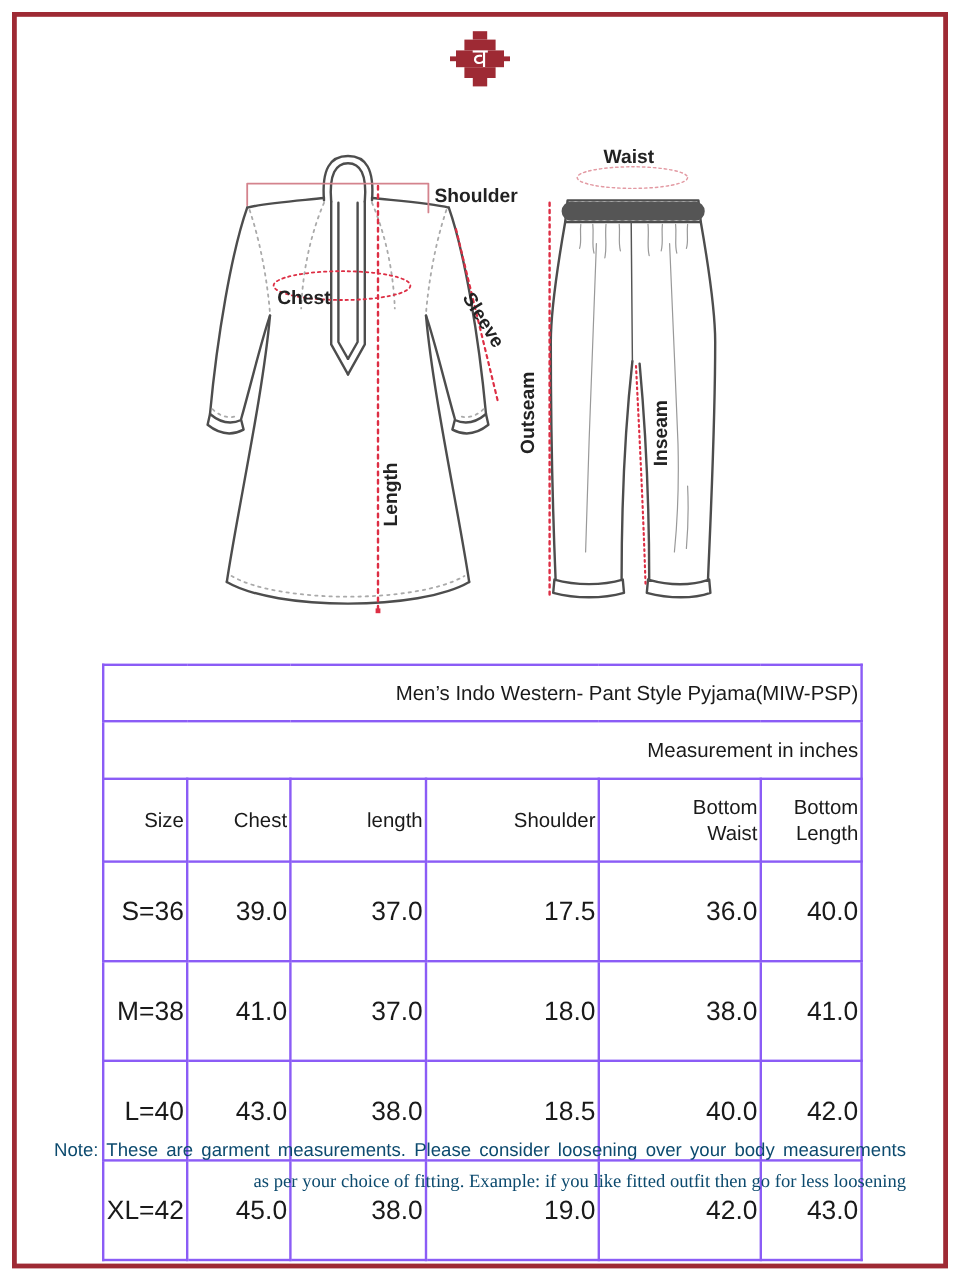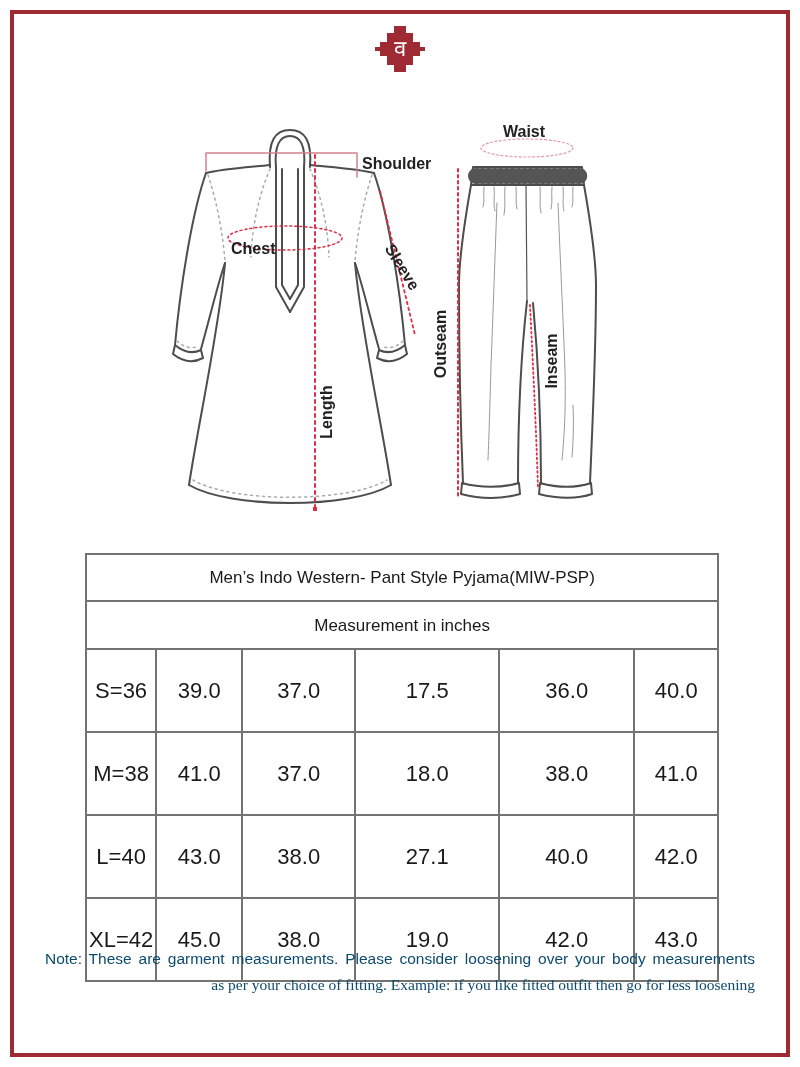--- a/index.html
+++ b/index.html
@@ -19,21 +19,21 @@
   .figure svg{position:absolute;left:0;top:0;}
   .fig-label{position:absolute;font-size:16px;font-weight:600;color:#222;white-space:nowrap;}
   .rot-ccw{transform:rotate(-90deg);}
   .rot-sleeve{transform:rotate(58deg);transform-origin:left top;}
 
   
   .size-table{
     position:absolute;left:85px;top:553px;border-collapse:collapse;table-layout:fixed;
   }
   .size-table td,.size-table th{
-    border:2px solid #737373;text-align:center;vertical-align:middle;
+    border:2px solid #8b5cf6;text-align:right;vertical-align:middle;
     font-weight:400;padding:12px 2px;line-height:1.25;
   }
   .size-table .t-title{height:44px;font-size:17px;}
   .size-table .t-sub{height:48px;font-size:17px;}
   .size-table .t-head{height:46px;font-size:17px;}
   .size-table .t-row td{height:57px;font-size:22px;}
   .wrap-2{display:inline-block;width:64px;}
 
   
   .note{position:absolute;left:45px;top:946px;width:710px;font-size:15.5px;line-height:26px;color:#0c4a6e;}
@@ -153,41 +153,49 @@
       <col style="width:135px">
       <col style="width:84px">
   </colgroup>
   <tbody>
     <tr class="t-title">
       <td colspan="6">Men’s Indo Western- Pant Style Pyjama(MIW-PSP)</td>
     </tr>
     <tr class="t-sub">
       <td colspan="6">Measurement in inches</td>
     </tr>
+    <tr class="t-head">
+      <th>Size</th>
+      <th>Chest</th>
+      <th>length</th>
+      <th>Shoulder</th>
+      <th><span class="wrap-2">Bottom Waist</span></th>
+      <th><span class="wrap-2">Bottom Length</span></th>
+    </tr>
     <tr class="t-row">
       <td>S=36</td>
       <td>39.0</td>
       <td>37.0</td>
       <td>17.5</td>
       <td>36.0</td>
       <td>40.0</td>
     </tr>
     <tr class="t-row">
       <td>M=38</td>
       <td>41.0</td>
       <td>37.0</td>
       <td>18.0</td>
       <td>38.0</td>
       <td>41.0</td>
     </tr>
     <tr class="t-row">
       <td>L=40</td>
       <td>43.0</td>
       <td>38.0</td>
-      <td>27.1</td>
+      <td>18.5</td>
       <td>40.0</td>
       <td>42.0</td>
     </tr>
     <tr class="t-row">
       <td>XL=42</td>
       <td>45.0</td>
       <td>38.0</td>
       <td>19.0</td>
       <td>42.0</td>
       <td>43.0</td>

